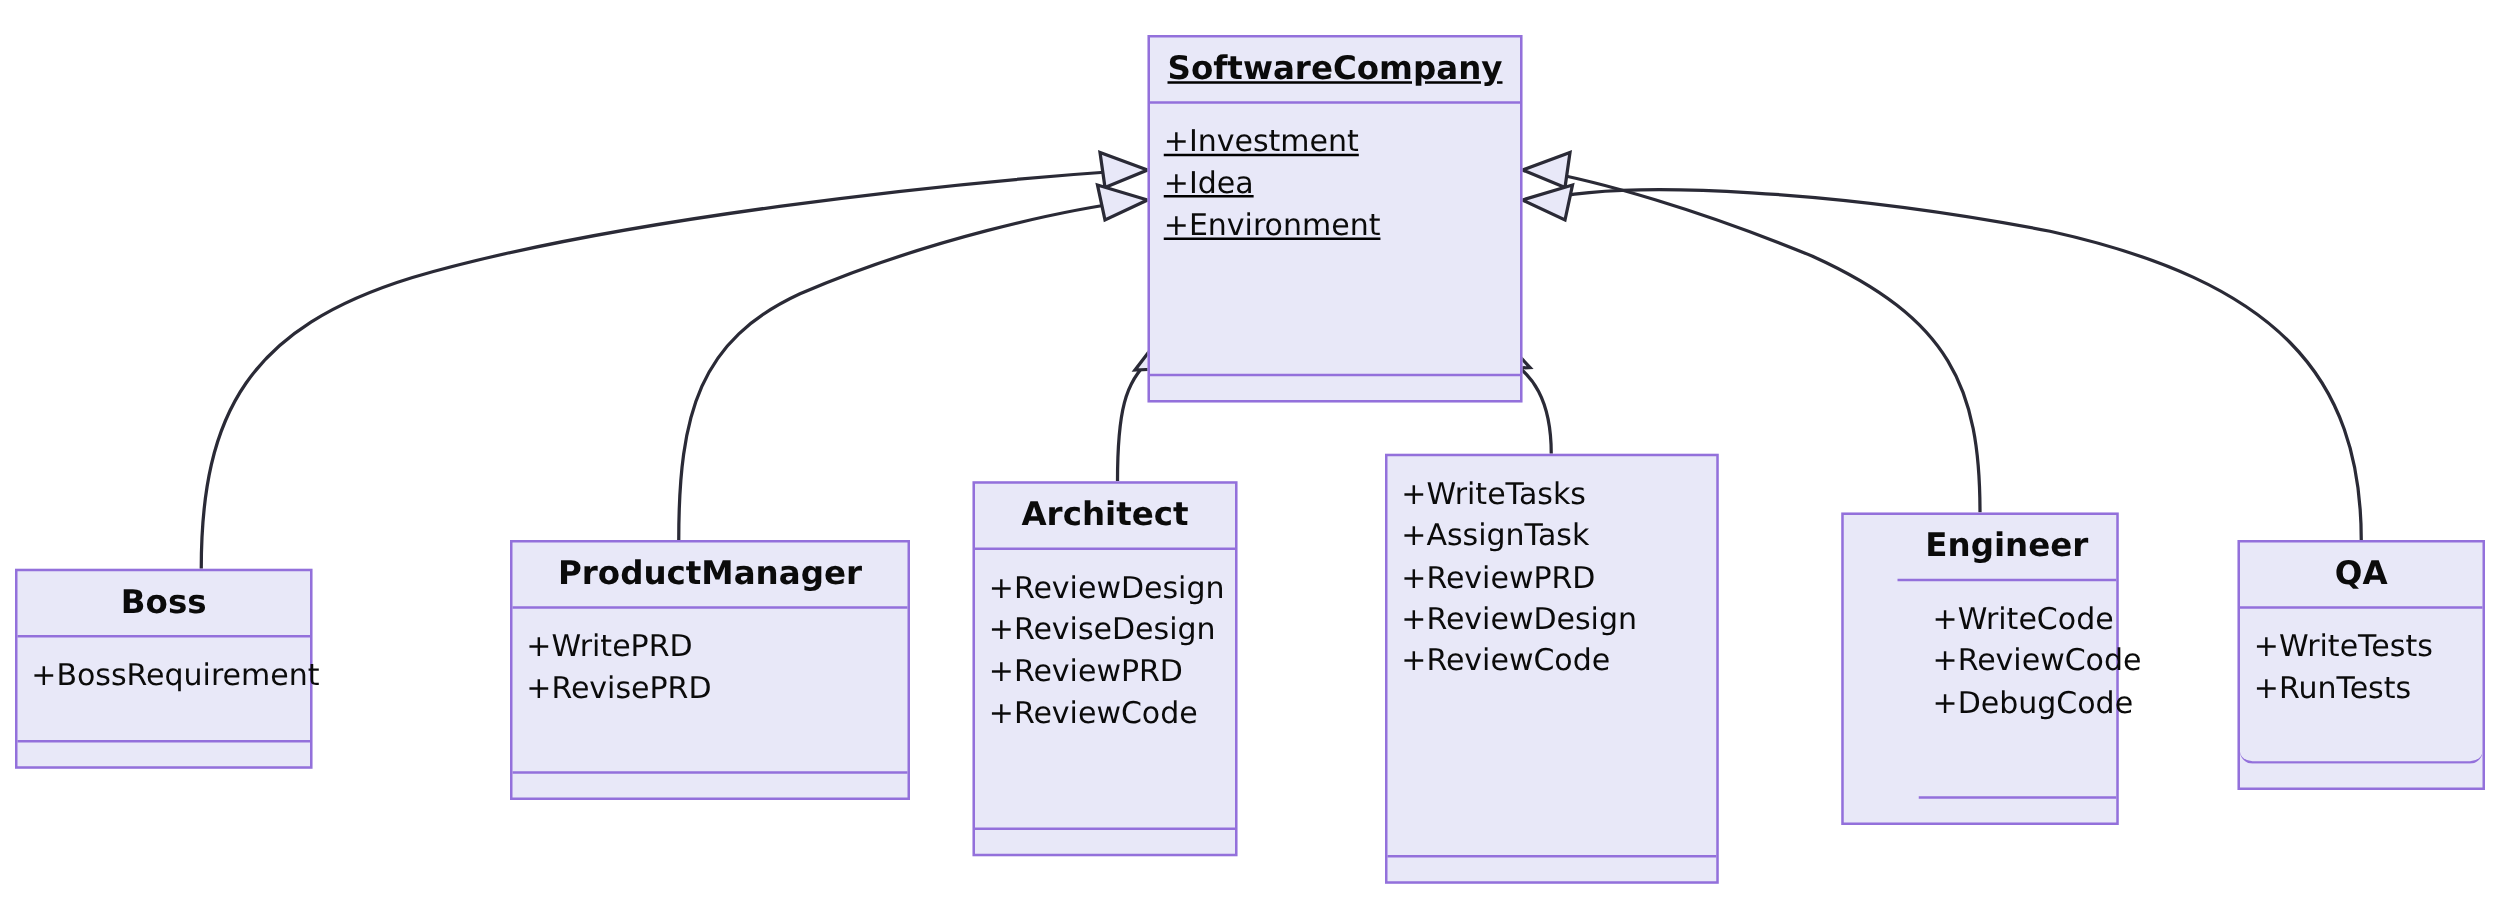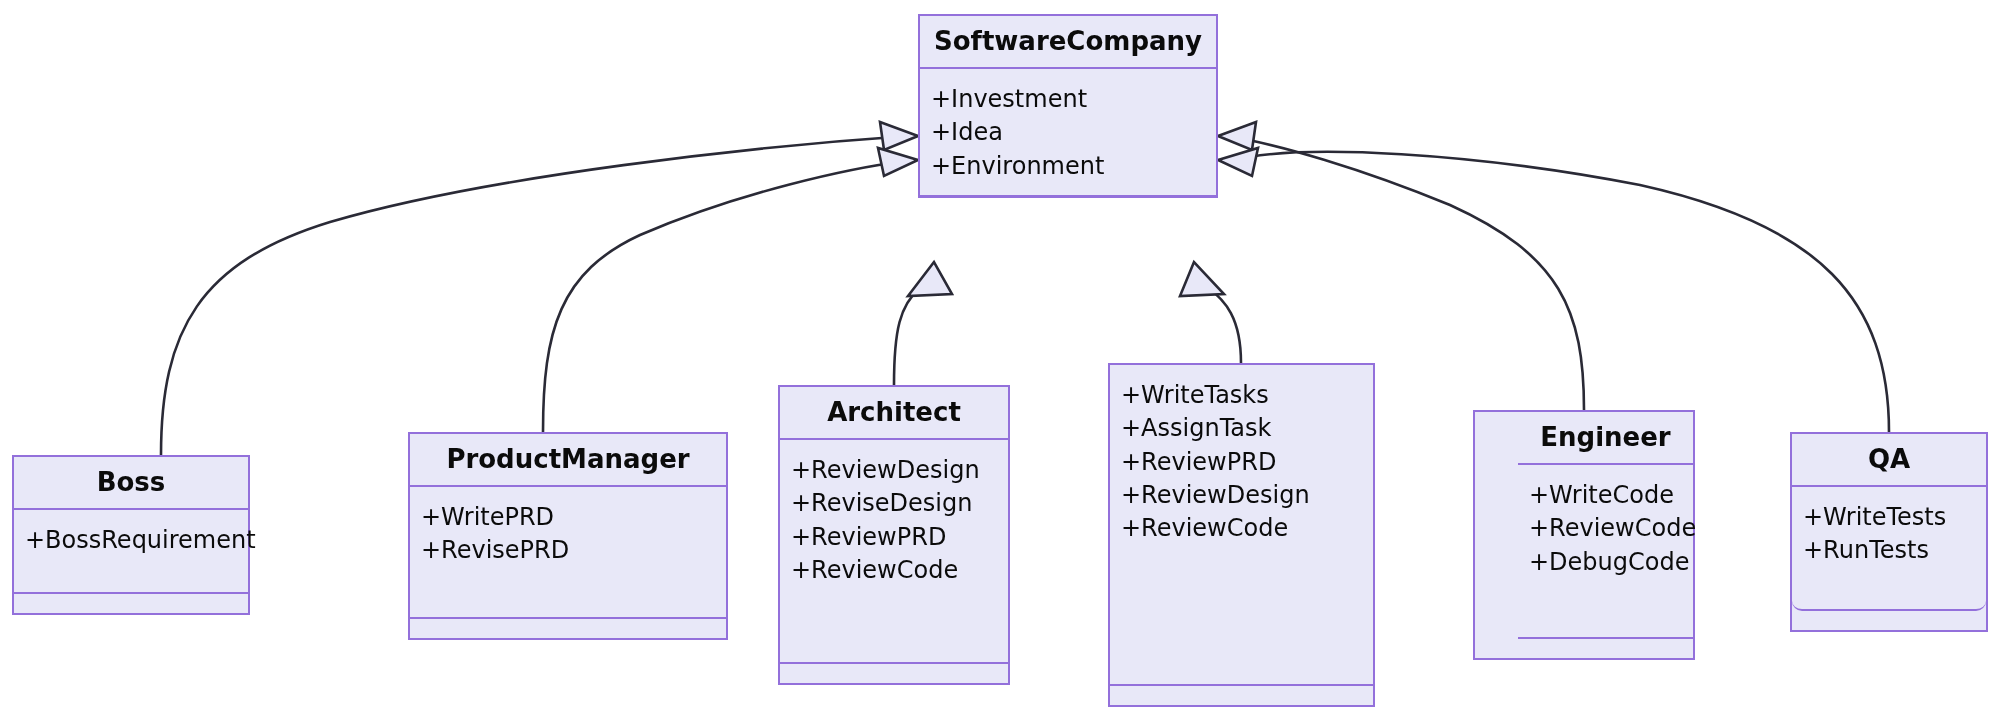--- a/index.html
+++ b/index.html
@@ -94,21 +94,21 @@
       <path d="M 1584 410 C 1584 310 1560 255 1450 205 C 1360 168 1280 145 1228 136" fill="none" stroke="#2a2a36" stroke-width="2.6"></path>
       <polygon points="1218,136 1256,122 1252,150" fill="#e8e8f8" stroke="#2a2a36" stroke-width="2.6"></polygon>
     </g>
 
     <g>
       <path d="M 1889 432 C 1889 300 1820 225 1640 185 C 1480 154 1300 142 1230 161" fill="none" stroke="#2a2a36" stroke-width="2.6"></path>
       <polygon points="1218,160 1258,148 1252,176" fill="#e8e8f8" stroke="#2a2a36" stroke-width="2.6"></polygon>
     </g>
   </svg>
 
-  <div class="uml-class" style="left: 918px; top: 14px; width: 300px; height: 184px; border-color: rgb(147, 112, 219); background: rgb(232, 232, 248);">
+  <div class="uml-class" style="left: 918px; top: 28px; width: 300px; height: 294px; border-color: rgb(147, 112, 219); background: rgb(232, 232, 248); text-decoration: underline;">
     <div class="uml-title" style="border-bottom-color: rgb(147, 112, 219);">SoftwareCompany</div>
     <div class="uml-members" style="border-bottom-color: rgb(147, 112, 219);">
         <div class="uml-member">+Investment</div>
         <div class="uml-member">+Idea</div>
         <div class="uml-member">+Environment</div>
       </div>
     <div class="uml-methods"></div>
   </div>
 
   <div class="uml-class" style="left: 12px; top: 455px; width: 238px; height: 160px; border-color: rgb(147, 112, 219); background: rgb(232, 232, 248);">
@@ -121,21 +121,21 @@
 
   <div class="uml-class" style="left: 408px; top: 432px; width: 320px; height: 208px; border-color: rgb(147, 112, 219); background: rgb(232, 232, 248);">
     <div class="uml-title" style="border-bottom-color: rgb(147, 112, 219);">ProductManager</div>
     <div class="uml-members" style="border-bottom-color: rgb(147, 112, 219);">
         <div class="uml-member">+WritePRD</div>
         <div class="uml-member">+RevisePRD</div>
       </div>
     <div class="uml-methods"></div>
   </div>
 
-  <div class="uml-class" style="left: 778px; top: 385px; width: 232px; height: 300px; border-color: rgb(147, 112, 219); background: rgb(232, 232, 248);">
+  <div class="uml-class" style="left: 778px; top: 385px; width: 212px; height: 300px; border-color: rgb(147, 112, 219); background: rgb(232, 232, 248);">
     <div class="uml-title" style="border-bottom-color: rgb(147, 112, 219);">Architect</div>
     <div class="uml-members" style="border-bottom-color: rgb(147, 112, 219);">
         <div class="uml-member">+ReviewDesign</div>
         <div class="uml-member">+ReviseDesign</div>
         <div class="uml-member">+ReviewPRD</div>
         <div class="uml-member">+ReviewCode</div>
       </div>
     <div class="uml-methods"></div>
   </div>
 
@@ -145,21 +145,21 @@
         <div class="uml-member">+AssignTask</div>
         <div class="uml-member">+ReviewPRD</div>
         <div class="uml-member">+ReviewDesign</div>
         <div class="uml-member">+ReviewCode</div>
       </div>
     <div class="uml-methods"></div>
   </div>
 
   <div class="uml-class" style="left: 1473px; top: 410px; width: 222px; height: 250px; border-color: rgb(147, 112, 219); background: rgb(232, 232, 248); padding-left: 43px;">
     <div class="uml-title" style="border-bottom-color: rgb(147, 112, 219);">Engineer</div>
-    <div class="uml-members" style="border-bottom-color: rgb(147, 112, 219);">
+    <div class="uml-members" style="border-bottom-color: rgb(147, 112, 219); margin-left: 17px;">
         <div class="uml-member">+WriteCode</div>
         <div class="uml-member">+ReviewCode</div>
         <div class="uml-member">+DebugCode</div>
       </div>
     <div class="uml-methods"></div>
   </div>
 
   <div class="uml-class" style="left: 1790px; top: 432px; width: 198px; height: 200px; border-color: rgb(147, 112, 219); background: rgb(232, 232, 248);">
     <div class="uml-title" style="border-bottom-color: rgb(147, 112, 219);">QA</div>
     <div class="uml-members" style="border-bottom-color: rgb(147, 112, 219); border-radius: 10px;">

